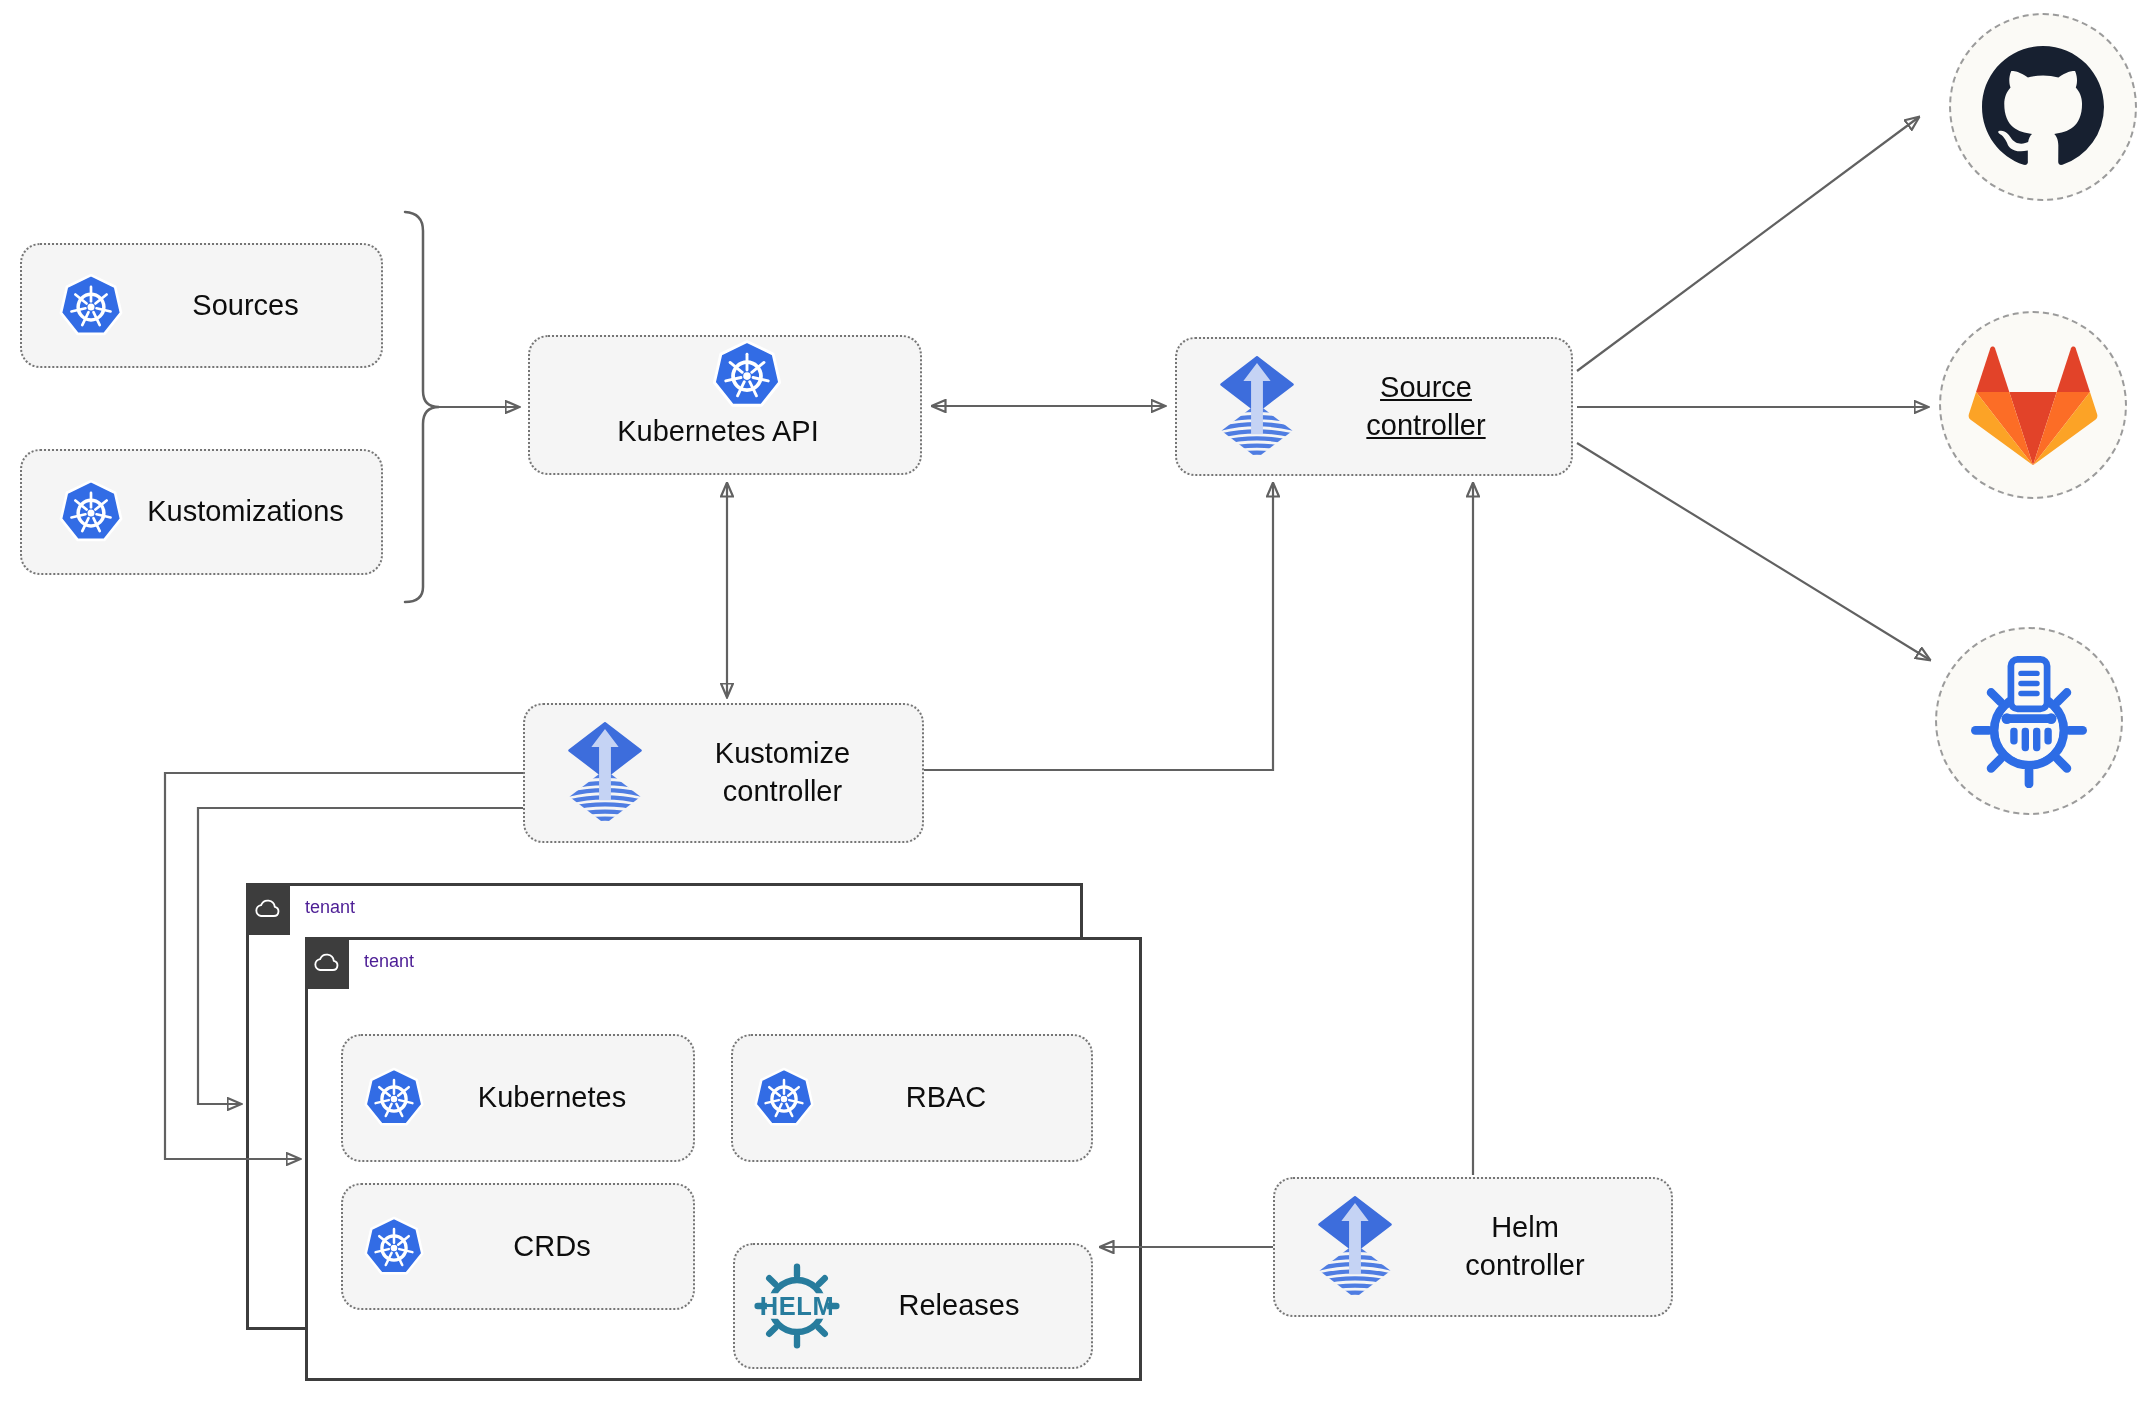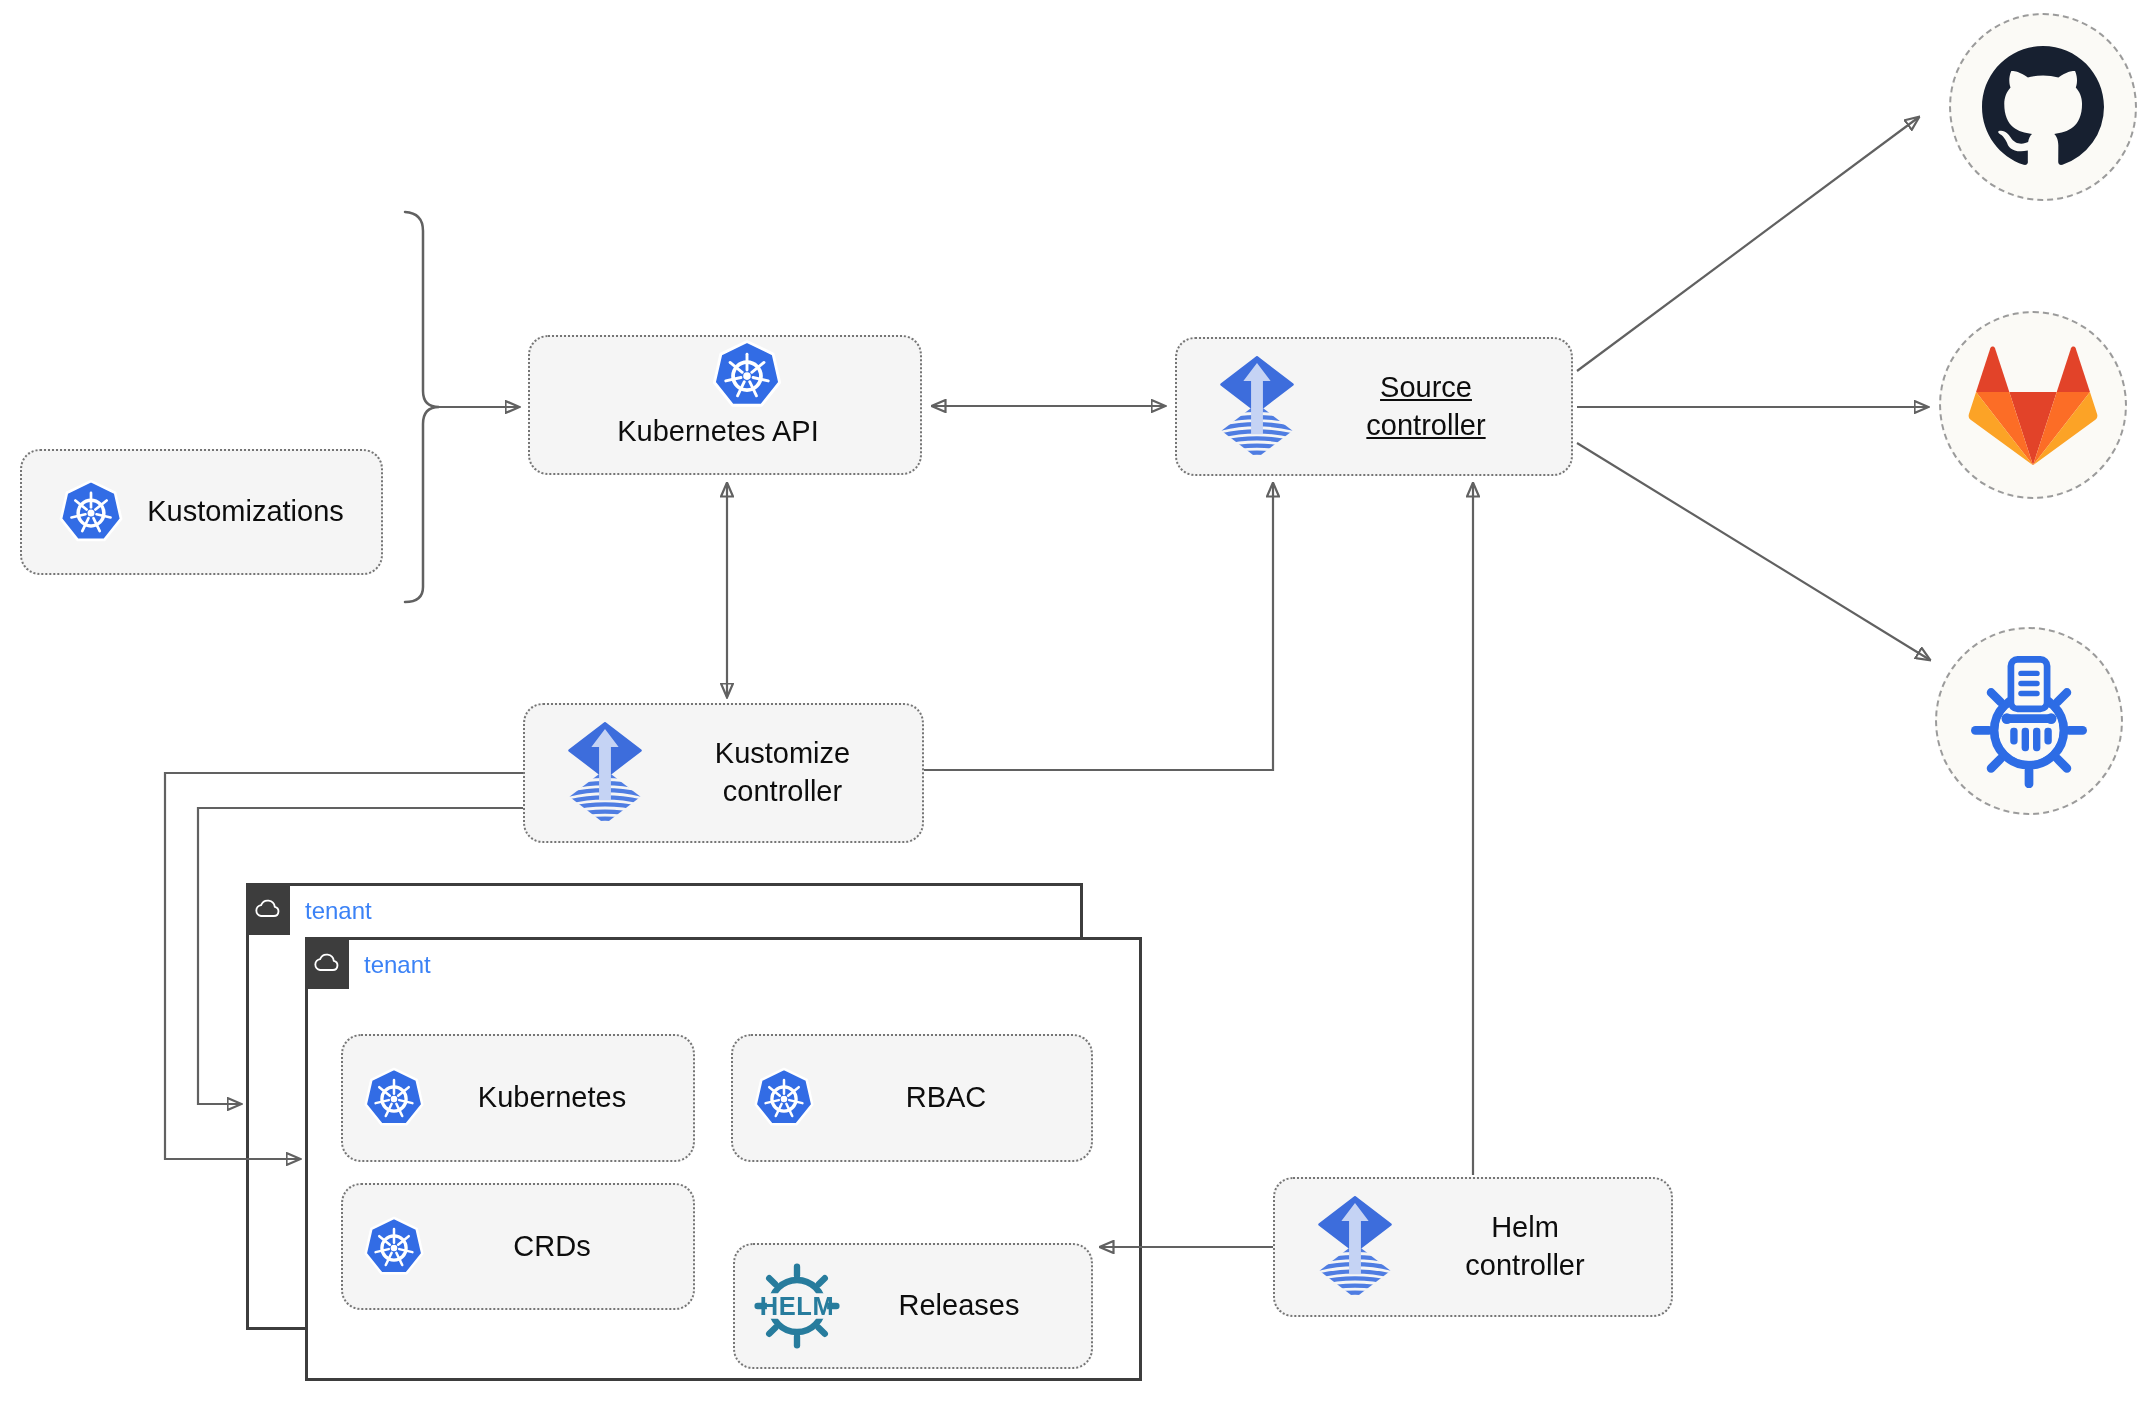--- a/index.html
+++ b/index.html
@@ -9,21 +9,21 @@
   
   .node{position:absolute;background:#f5f5f5;border:2px dotted #757575;border-radius:20px;
         display:flex;align-items:center;box-sizing:border-box;}
   .node .nicon{flex:0 0 auto;}
   .node .lbl{flex:1 1 auto;text-align:center;font-size:29px;line-height:1.3;
              white-space:pre-line;padding-right:14px;}
   
   .tenant{position:absolute;background:#ffffff;border:3px solid #3d3d3d;box-sizing:border-box;}
   .badge{position:absolute;left:-3px;top:-3px;width:44px;height:52px;background:#3d3d3d;
          display:flex;align-items:center;justify-content:center;}
-  .tlabel{position:absolute;left:56px;top:11px;font-size:24px;color:#3b82f6;}
+  .tlabel{position:absolute;left:56px;top:11px;font-size:18px;color:#4c1d95;}
   
   .ext{position:absolute;width:188px;height:188px;border-radius:50%;background:#fbfaf6;
        border:2.5px dashed #9b9b9b;display:flex;align-items:center;justify-content:center;
        box-sizing:border-box;}
   
   .wires{position:absolute;left:0;top:0;pointer-events:none;}
   .wires path{fill:none;stroke:#616161;stroke-width:2.2px;}
   .wires path.brace{stroke-width:2.5px;stroke-linecap:round;}
 </style>
 </head>
@@ -143,20 +143,26 @@
 
   <div class="tenant" style="left:305px;top:937px;width:837px;height:444px;">
     <div class="badge">
       <svg width="28" height="20">
           <use href="#ic-cloud"></use>
         </svg>
     </div>
     <span class="tlabel">tenant</span>
   </div>
 
+  <div class="node" style="left:20px;top:243px;width:363px;height:125px;">
+    <svg class="nicon" style="margin-left:36px;" width="66" height="70">
+        <use href="#ic-k8s"></use>
+      </svg>
+    <span class="lbl">Sources</span>
+  </div>
 
   <div class="node" style="left:20px;top:449px;width:363px;height:126px;">
     <svg class="nicon" style="margin-left:36px;" width="66" height="70">
         <use href="#ic-k8s"></use>
       </svg>
     <span class="lbl">Kustomizations</span>
   </div>
 
   <div class="node" style="left:528px;top:335px;width:394px;height:140px;flex-direction:column;">
     <svg class="nicon" style="margin-left:44px;" width="72" height="76">

